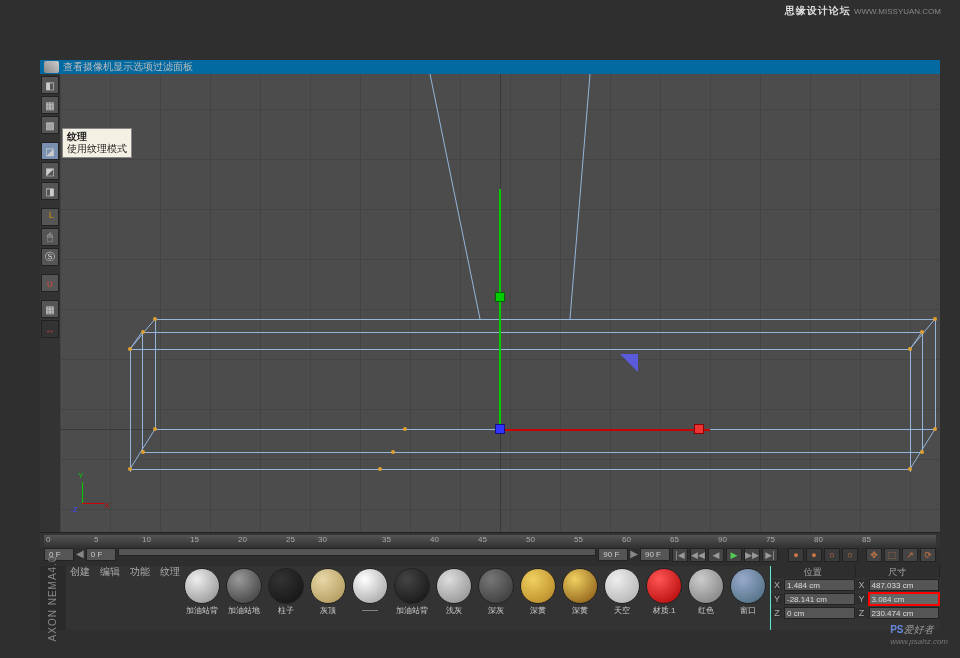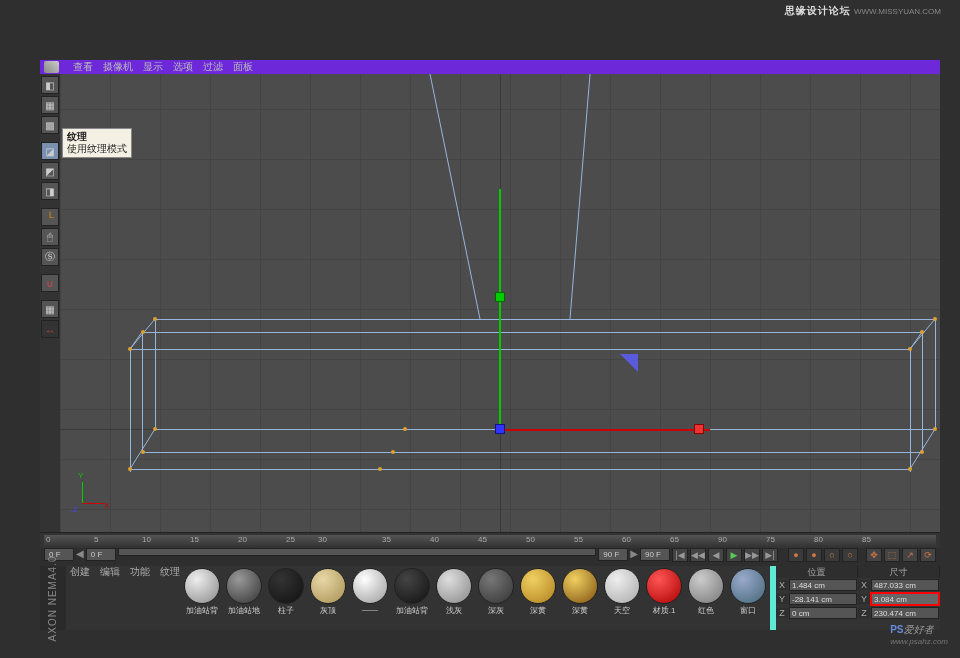--- a/index.html
+++ b/index.html
@@ -1,21 +1,21 @@
 <!DOCTYPE html>
 <html><head>
 <meta charset="utf-8">
 <style>
 *{margin:0;padding:0;box-sizing:border-box;font-family:"Microsoft YaHei",Arial,sans-serif;font-size:10px;user-select:none}
 body{width:960px;height:658px;background:#2a2a2a;overflow:hidden;position:relative}
 .outer{position:absolute;inset:0;background:#2f2f2f}
 .header-watermark{position:absolute;top:4px;right:19px;color:#888;font-size:11px}
 .header-watermark b{color:#ddd;font-weight:bold;letter-spacing:1px}
 .app{position:absolute;left:40px;top:60px;right:20px;bottom:28px;background:#4a4a4a;display:flex;flex-direction:column}
-.menubar{height:14px;background:#6d28d9;display:flex;align-items:center;padding-left:4px;gap:10px;color:#bbb;font-size:9px}
+.menubar{height:14px;background:#0369a1;display:flex;align-items:center;padding-left:4px;color:#bbb;font-size:9px}
 .menubar .logo-spot{width:15px;height:12px;background:linear-gradient(45deg,#888,#ccc);border-radius:2px;margin-right:4px}
 .subbar{height:12px;background:#353535;display:flex;align-items:center;padding-left:24px;color:#aaa;font-size:9px}
 .main{flex:1;display:flex}
 .toolcol{width:20px;background:#333;display:flex;flex-direction:column;gap:2px;padding-top:2px}
 .toolbtn{width:18px;height:18px;background:#555;margin:0 auto;border:1px solid #222;display:flex;align-items:center;justify-content:center;color:#ccc}
 .toolbtn.active{background:#7a90b0}
 .toolbtn.sep{height:4px;background:transparent;border:none}
 .tooltip{position:absolute;left:62px;top:128px;background:#f4f0e4;border:1px solid #888;padding:2px 4px;font-size:9px;color:#222;line-height:12px;z-index:100}
 .viewport{flex:1;background:#4c4c4c;position:relative;overflow:hidden}
 .grid-v{position:absolute;top:0;bottom:0;width:1px;background:#444}
@@ -46,21 +46,21 @@
 .tl-btn.mov{color:#c74}
 .bottom{height:64px;background:#333;display:flex}
 .bottom-left{flex:1;display:flex;flex-direction:row}
 .axon{width:26px;background:#2a2a2a;display:flex;flex-direction:column;align-items:center;justify-content:center;color:#888;font-size:8px}
 .axon .r{transform:rotate(-90deg);white-space:nowrap;letter-spacing:1px}
 .mat-menubar{height:12px;background:#333;display:flex;align-items:center;gap:10px;padding-left:4px;color:#aaa;font-size:9px}
 .mat-row{display:flex;gap:2px;padding:2px;flex-wrap:nowrap}
 .mat{width:40px;display:flex;flex-direction:column;align-items:center;gap:1px}
 .mat .ball{width:36px;height:36px;border-radius:50%;border:1px solid #222}
 .mat .lbl{font-size:8px;color:#ccc;text-align:center}
-.coord{width:170px;background:#333;display:flex;flex-direction:column;border-left:6px solid #5eead4}
+.coord{width:170px;background:#333;display:flex;flex-direction:column;border-left:1px solid #5eead4}
 .coord-head{display:flex;height:12px}
 .coord-head div{flex:1;text-align:center;color:#aaa;font-size:9px;border-right:1px solid #222;background:#2e2e2e}
 .coord-row{display:flex;height:14px;align-items:center}
 .coord-row .axis{width:12px;text-align:center;color:#aaa;font-size:9px;background:#2e2e2e}
 .coord-row .val{flex:1;height:12px;background:#555;border:1px solid #222;color:#ddd;font-size:8px;padding:0 2px;display:flex;align-items:center;margin:0 1px}
 .coord-row .val.hl{border:1px solid #f00;outline:1px solid #f00;background:#666}
 .footer-wm{position:absolute;right:12px;bottom:12px;color:#999;font-size:11px;font-style:italic}
 .footer-wm .ps{color:#68d;font-style:normal;font-weight:bold}
 .footer-wm .url{display:block;font-size:8px;text-align:right;color:#777}
 </style>

